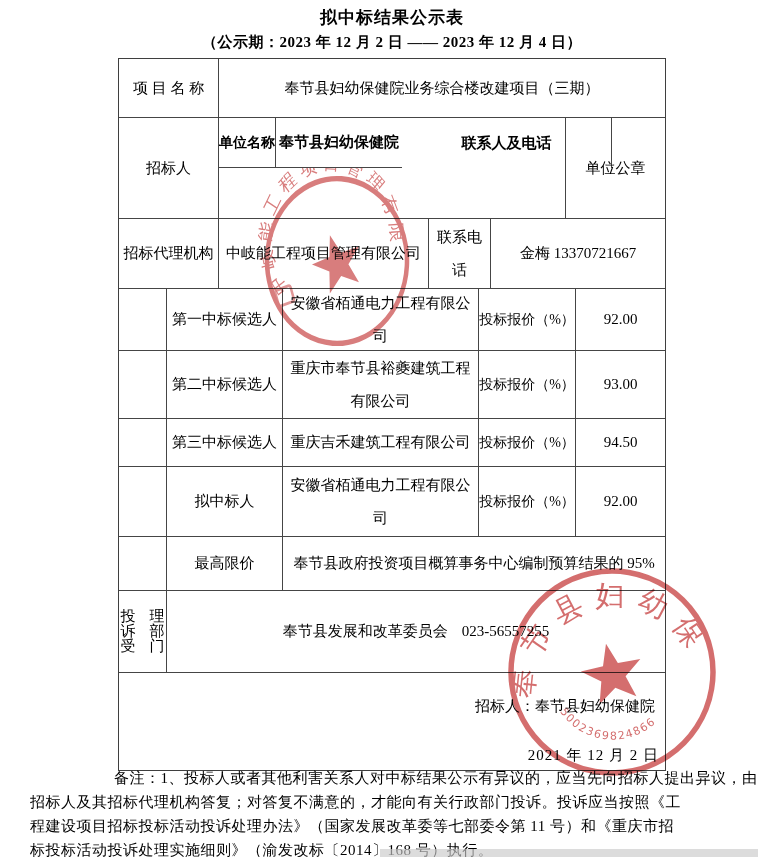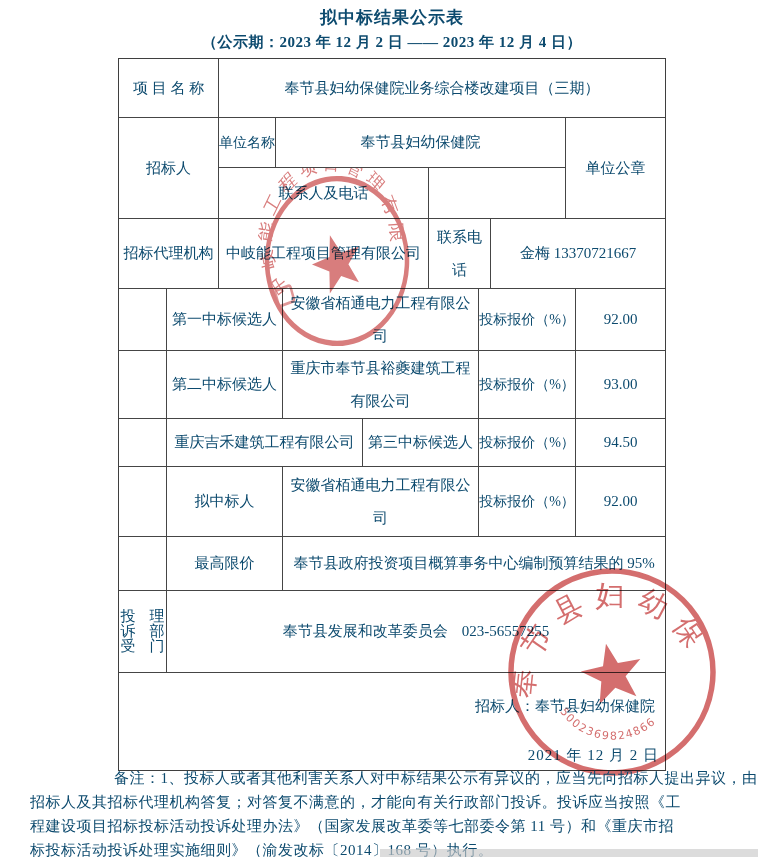--- a/index.html
+++ b/index.html
@@ -1,39 +1,39 @@
 <!DOCTYPE html>
 <html><head>
 <meta charset="utf-8">
 <style>
   html,body{margin:0;padding:0;background:#ffffff;}
   .page{
     position:relative;width:758px;height:857px;background:#ffffff;overflow:hidden;
-    font-family:"Liberation Serif","DejaVu Serif",serif;color:#0c4a6e;
+    font-family:"Liberation Serif","DejaVu Serif",serif;color:#000000;
   }
   .doc-title{position:absolute;left:118px;top:6px;width:548px;text-align:center;
     font-size:17px;font-weight:700;letter-spacing:1px;}
   .doc-subtitle{position:absolute;left:80px;top:33px;width:624px;text-align:center;
     font-size:15px;font-weight:700;letter-spacing:.5px;}
   .tbl{position:absolute;left:118px;top:58px;width:548px;box-sizing:border-box;
     border:1px solid #3f3f3f;font-size:15px;}
   .row{display:flex;border-bottom:1px solid #454545;box-sizing:border-box;}
   .row:last-child{border-bottom:none;}
   .c{border-right:1px solid #454545;box-sizing:border-box;display:flex;
      align-items:center;justify-content:center;text-align:center;padding:0 3px;}
   .c.last{border-right:none;}
   .r1{height:59px;} .r2{height:101px;} .r3{height:70px;}
   .r4{height:62px;} .r5{height:68px;} .r6{height:48px;} .r7{height:70px;}
   .r8{height:54px;} .r9{height:82px;} .r10{height:97px;}
   .w48{width:48px;flex:none;} .w57{width:57px;flex:none;padding:0;font-size:14px;white-space:nowrap;}
   .w62{width:62px;flex:none;line-height:2.2;} .w97{width:97px;flex:none;font-size:14px;white-space:nowrap;}
   .w99{width:99px;flex:none;} .w100{width:100px;flex:none;} .w116{width:116px;flex:none;}
   .w196{width:196px;flex:none;line-height:2.2;} .w210{width:210px;flex:none;}
   .grow{flex:1 1 auto;}
-  .mid{flex:1 1 auto;display:flex;flex-direction:column;border-right:1px solid #454545;box-sizing:border-box;}
+  .mid{flex:1 1 auto;display:flex;flex-direction:row;border-right:1px solid #454545;box-sizing:border-box;font-weight:bold;}
   .subrow{display:flex;flex:none;height:50px;border-bottom:1px solid #454545;box-sizing:border-box;}
   .subrow.last{border-bottom:none;height:50px;flex:1 1 auto;}
   .stack{display:flex;flex-direction:row;justify-content:center;gap:14px;}
   .stack div{line-height:1;}
   .sig-cell{position:relative;flex:1 1 auto;}
   .sig-line{position:absolute;top:24px;right:10px;font-size:15px;}
   .sig-date{position:absolute;bottom:5px;right:6px;font-size:15px;letter-spacing:1px;margin-top:43px;}
   .notes{position:absolute;left:30px;top:766px;font-size:15px;line-height:24px;
     letter-spacing:.5px;white-space:nowrap;}
   .notes .ln1{padding-left:84px;}
@@ -89,22 +89,22 @@
     <div class="row r5">
       <div class="c w48"></div>
       <div class="c w116">第二中标候选人</div>
       <div class="c w196">重庆市奉节县裕夔建筑工程有限公司</div>
       <div class="c w97">投标报价（%）</div>
       <div class="c grow last">93.00</div>
     </div>
 
     <div class="row r6">
       <div class="c w48"></div>
+      <div class="c w116">第三中标候选人</div>
       <div class="c w196">重庆吉禾建筑工程有限公司</div>
-      <div class="c w116">第三中标候选人</div>
       <div class="c w97">投标报价（%）</div>
       <div class="c grow last">94.50</div>
     </div>
 
     <div class="row r7">
       <div class="c w48"></div>
       <div class="c w116">拟中标人</div>
       <div class="c w196">安徽省栢通电力工程有限公司</div>
       <div class="c w97">投标报价（%）</div>
       <div class="c grow last">92.00</div>

